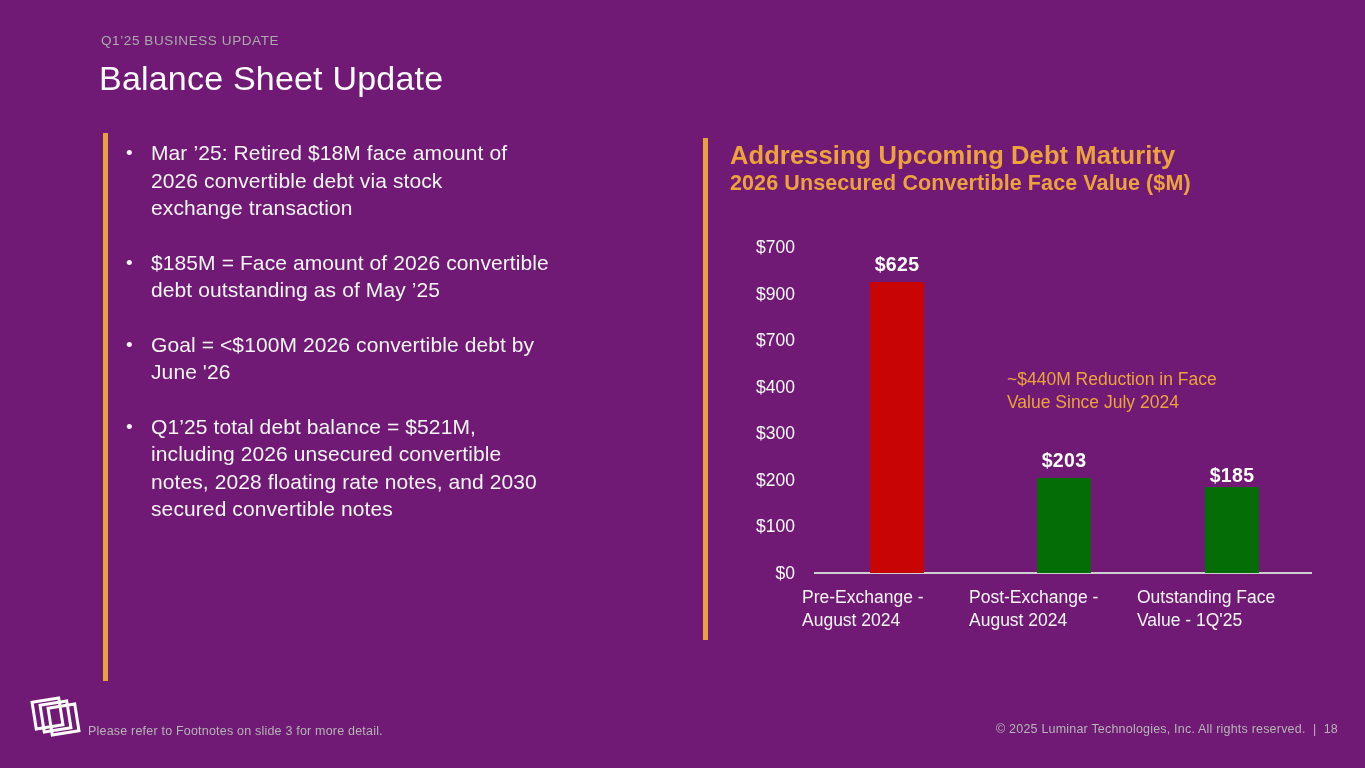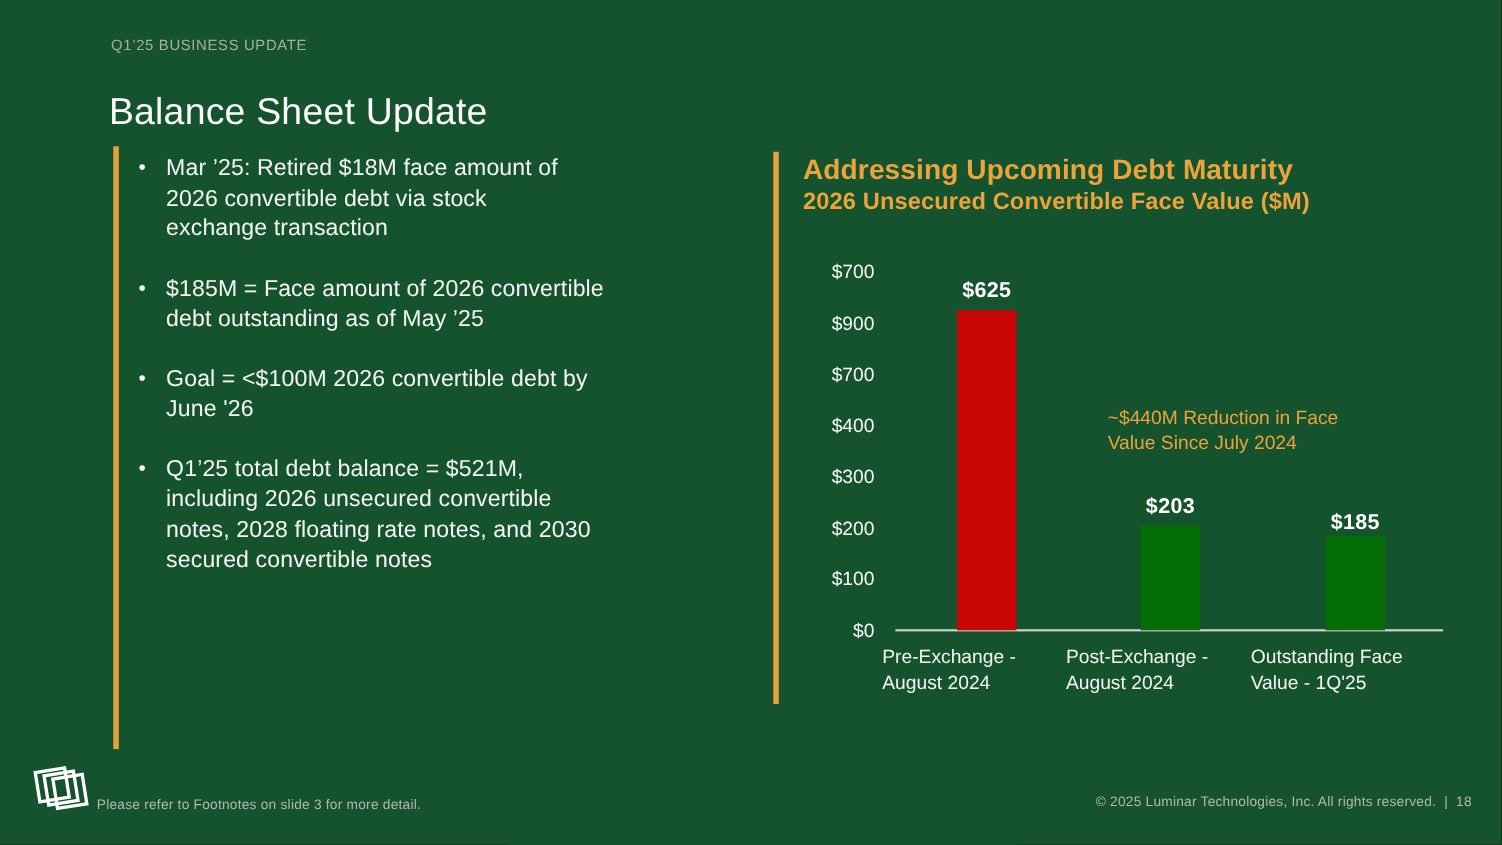--- a/index.html
+++ b/index.html
@@ -3,21 +3,21 @@
 <meta charset="utf-8">
 <style>
   * { margin: 0; padding: 0; box-sizing: border-box; }
   html, body { background: #1a1a1a; }
   body { font-family: "Liberation Sans", "DejaVu Sans", sans-serif; }
 
   .slide {
     position: relative;
     width: 1365px;
     height: 768px;
-    background: #14532d;
+    background: #701a75;
     overflow: hidden;
     margin: 0 auto;
     color: #f2f2f2;
   }
 
   
   .eyebrow {
     position: absolute;
     left: 101px; top: 33px;
     font-size: 13.5px;
@@ -25,21 +25,20 @@
     color: #ababab;
     font-weight: 400;
   }
   .slide-title {
     position: absolute;
     left: 99px; top: 59px;
     font-size: 34px;
     font-weight: 500;
     color: #fbfbfb;
     letter-spacing: 0.2px;
-    margin-top: 24px;
   }
 
   
   .vrule {
     position: absolute;
     width: 5px;
     background: #e8a23c;
   }
   .vrule-left  { left: 103px; top: 133px; height: 548px; }
   .vrule-right { left: 703px; top: 138px; height: 502px; }

